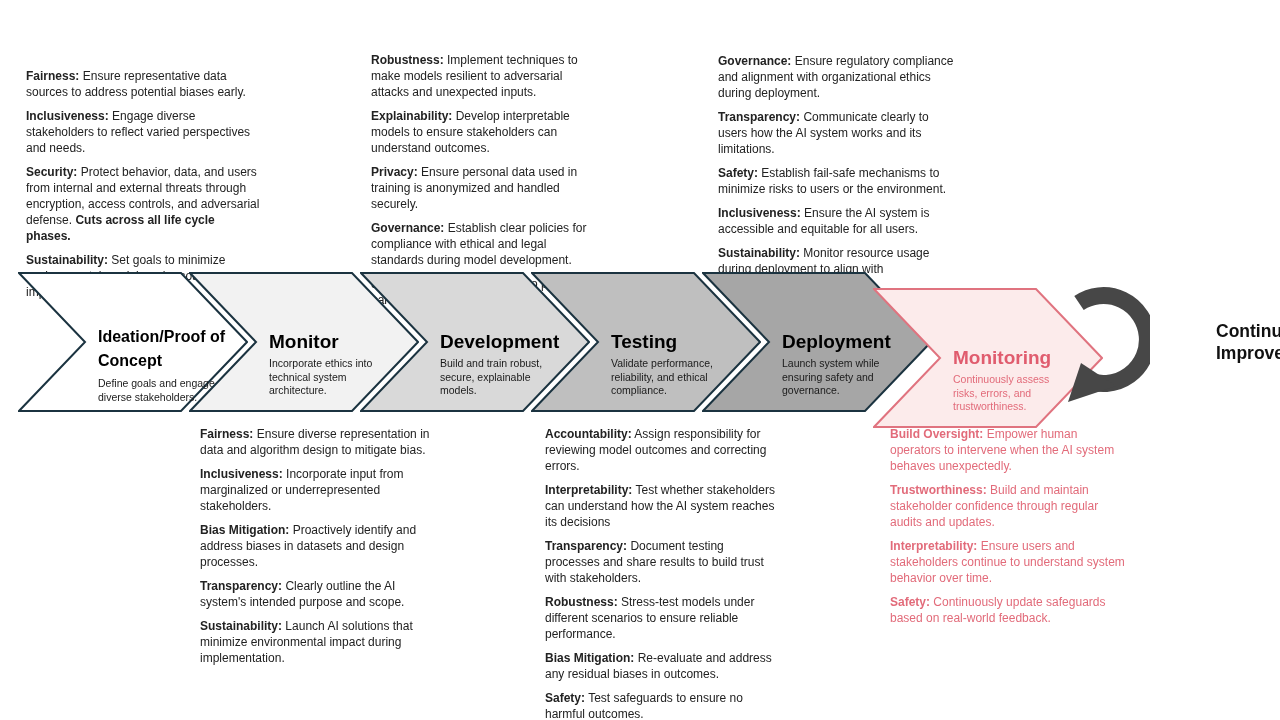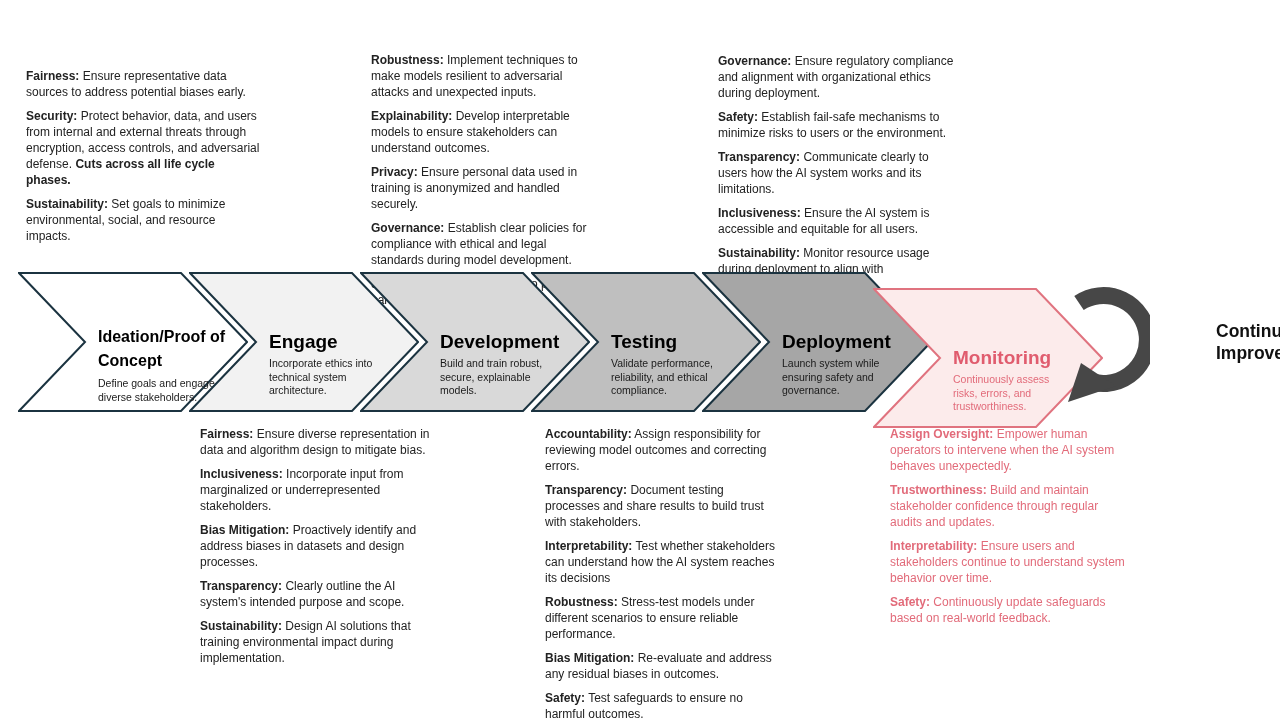--- a/index.html
+++ b/index.html
@@ -33,75 +33,76 @@
   #ci-label { position:absolute; left:1216px; top:320px; width:120px;
               font-weight:700; font-size:17.5px; line-height:22px; color:#111111; }
 </style>
 </head>
 <body>
 
 <div class="canvas" style="--pink-title: #e05c6e; --pink-text: #e26b7a;">
 
   <div class="note-block" id="notes-ideation">
       <p><b>Fairness:</b> <span>Ensure representative data sources to address potential biases early.</span></p>
+      <p><b>Inclusiveness:</b> <span>Engage diverse stakeholders to reflect varied perspectives and needs.</span></p>
       <p><b>Security:</b> <span>Protect behavior, data, and users from internal and external threats through encryption, access controls, and adversarial defense.</span> <span class="em">Cuts across all life cycle phases.</span></p>
       <p><b>Sustainability:</b> <span>Set goals to minimize environmental, social, and resource impacts.</span></p>
     </div>
   <div class="note-block" id="notes-development">
       <p><b>Robustness:</b> <span>Implement techniques to make models resilient to adversarial attacks and unexpected inputs.</span></p>
       <p><b>Explainability:</b> <span>Develop interpretable models to ensure stakeholders can understand outcomes.</span></p>
       <p><b>Privacy:</b> <span>Ensure personal data used in training is anonymized and handled securely.</span></p>
       <p><b>Governance:</b> <span>Establish clear policies for compliance with ethical and legal standards during model development.</span></p>
       <p><b>Safety:</b> <span>Integrate safeguards to prevent harmful outcomes during testing.</span></p>
     </div>
   <div class="note-block" id="notes-deployment">
       <p><b>Governance:</b> <span>Ensure regulatory compliance and alignment with organizational ethics during deployment.</span></p>
+      <p><b>Transparency:</b> <span>Communicate clearly to users how the AI system works and its limitations.</span></p>
       <p><b>Safety:</b> <span>Establish fail-safe mechanisms to minimize risks to users or the environment.</span></p>
-      <p><b>Transparency:</b> <span>Communicate clearly to users how the AI system works and its limitations.</span></p>
       <p><b>Inclusiveness:</b> <span>Ensure the AI system is accessible and equitable for all users.</span></p>
       <p><b>Sustainability:</b> <span>Monitor resource usage during deployment to align with environmental goals.</span></p>
     </div>
   <div class="note-block" id="notes-design">
       <p><b>Fairness:</b> <span>Ensure diverse representation in data and algorithm design to mitigate bias.</span></p>
       <p><b>Inclusiveness:</b> <span>Incorporate input from marginalized or underrepresented stakeholders.</span></p>
       <p><b>Bias Mitigation:</b> <span>Proactively identify and address biases in datasets and design processes.</span></p>
       <p><b>Transparency:</b> <span>Clearly outline the AI system's intended purpose and scope.</span></p>
-      <p><b>Sustainability:</b> <span>Design AI solutions that training environmental impact during implementation.</span></p>
+      <p><b>Sustainability:</b> <span>Launch AI solutions that minimize environmental impact during implementation.</span></p>
     </div>
   <div class="note-block" id="notes-testing">
       <p><b>Accountability:</b> <span>Assign responsibility for reviewing model outcomes and correcting errors.</span></p>
+      <p><b>Interpretability:</b> <span>Test whether stakeholders can understand how the AI system reaches its decisions</span></p>
       <p><b>Transparency:</b> <span>Document testing processes and share results to build trust with stakeholders.</span></p>
-      <p><b>Interpretability:</b> <span>Test whether stakeholders can understand how the AI system reaches its decisions</span></p>
       <p><b>Robustness:</b> <span>Stress-test models under different scenarios to ensure reliable performance.</span></p>
       <p><b>Bias Mitigation:</b> <span>Re-evaluate and address any residual biases in outcomes.</span></p>
       <p><b>Safety:</b> <span>Test safeguards to ensure no harmful outcomes.</span></p>
     </div>
   <div class="note-block" id="notes-monitoring">
-      <p><b>Assign Oversight:</b> <span>Empower human operators to intervene when the AI system behaves unexpectedly.</span></p>
+      <p><b>Build Oversight:</b> <span>Empower human operators to intervene when the AI system behaves unexpectedly.</span></p>
       <p><b>Trustworthiness:</b> <span>Build and maintain stakeholder confidence through regular audits and updates.</span></p>
       <p><b>Interpretability:</b> <span>Ensure users and stakeholders continue to understand system behavior over time.</span></p>
       <p><b>Safety:</b> <span>Continuously update safeguards based on real-world feedback.</span></p>
     </div>
 
   <div id="stage-band">
       <div class="stage first" style="left: 18px; top: 272px;">
         <svg class="shape" width="230" height="140" viewBox="0 0 230 140">
           <polygon points="1,1 163,1 229,70 163,139 1,139 67,70" fill="#ffffff" stroke="#1b3340" stroke-width="2"></polygon>
         </svg>
         <div class="content">
           <div class="title">Ideation/Proof of Concept</div>
           <div class="desc">Define goals and engage diverse stakeholders.</div>
         </div>
       </div>
       <div class="stage" style="left: 189px; top: 272px;">
         <svg class="shape" width="230" height="140" viewBox="0 0 230 140">
           <polygon points="1,1 163,1 229,70 163,139 1,139 67,70" fill="#f2f2f2" stroke="#1b3340" stroke-width="2"></polygon>
         </svg>
         <div class="content">
-          <div class="title">Engage</div>
+          <div class="title">Monitor</div>
           <div class="desc">Incorporate ethics into technical system architecture.</div>
         </div>
       </div>
       <div class="stage" style="left: 360px; top: 272px;">
         <svg class="shape" width="230" height="140" viewBox="0 0 230 140">
           <polygon points="1,1 163,1 229,70 163,139 1,139 67,70" fill="#d9d9d9" stroke="#1b3340" stroke-width="2"></polygon>
         </svg>
         <div class="content">
           <div class="title">Development</div>
           <div class="desc">Build and train robust, secure, explainable models.</div>

